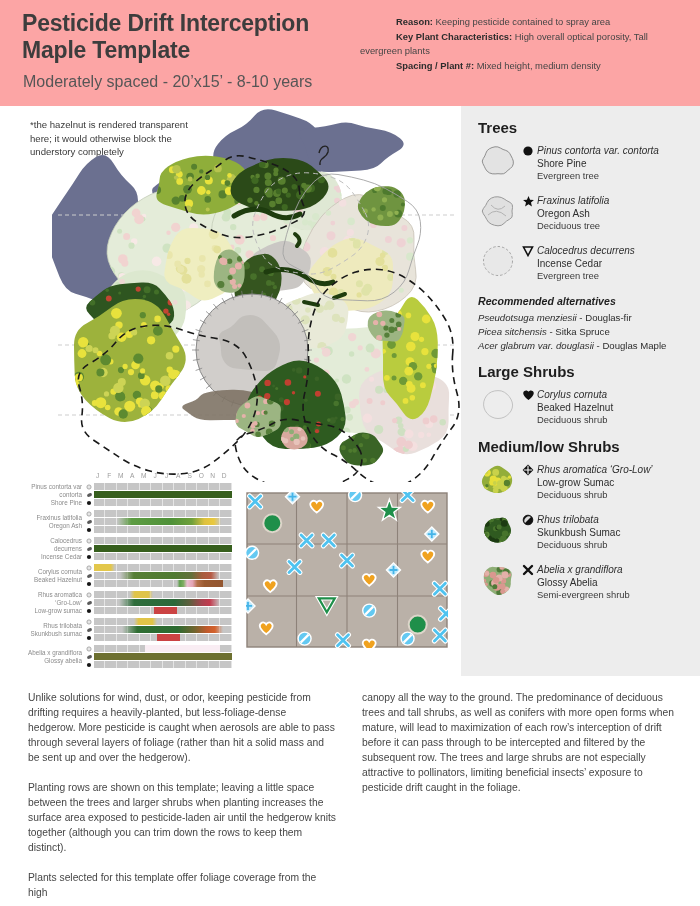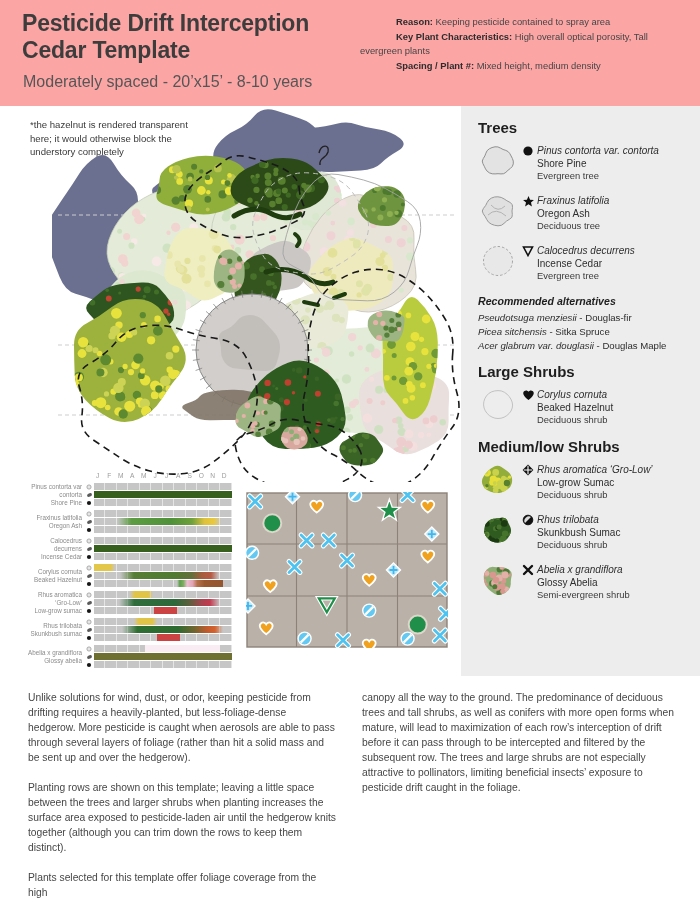--- a/index.html
+++ b/index.html
@@ -53,21 +53,21 @@
   .ncol p{margin:0 0 15px;}
 </style>
 </head>
 <body>
 
 <div class="page">
 
   <div class="header">
     <div class="title">
       <div>Pesticide Drift Interception</div>
-      <div>Cedar Template</div>
+      <div>Maple Template</div>
     </div>
     <div class="subtitle">Moderately spaced - 20’x15’ - 8-10 years</div>
     <div class="header-info" id="header-info">
         <div><b>Reason:</b> Keeping pesticide contained to spray area</div>
         <div><b>Key Plant Characteristics:</b> High overall optical porosity, Tall evergreen plants</div>
         <div><b>Spacing / Plant #:</b> Mixed height, medium density</div>
       </div>
   </div>
 
   <div class="annotation" id="annotation">*the hazelnut is rendered transparent<br>here; it would otherwise block the<br>understory completely</div>

